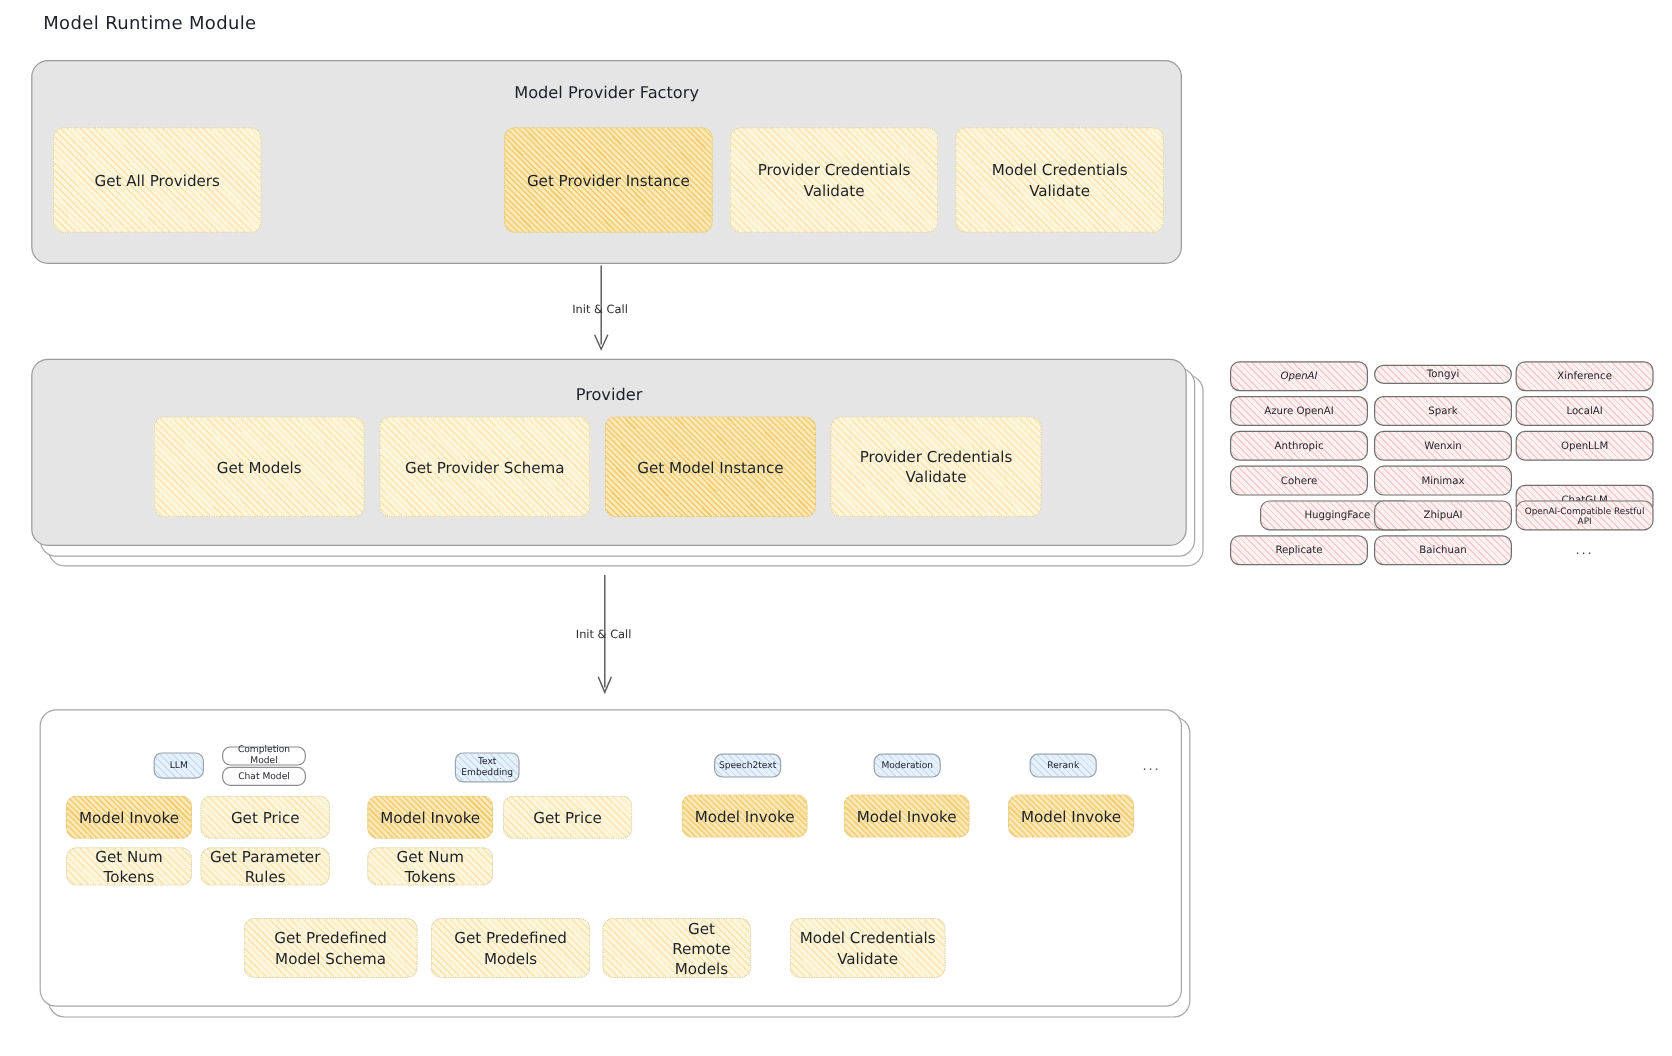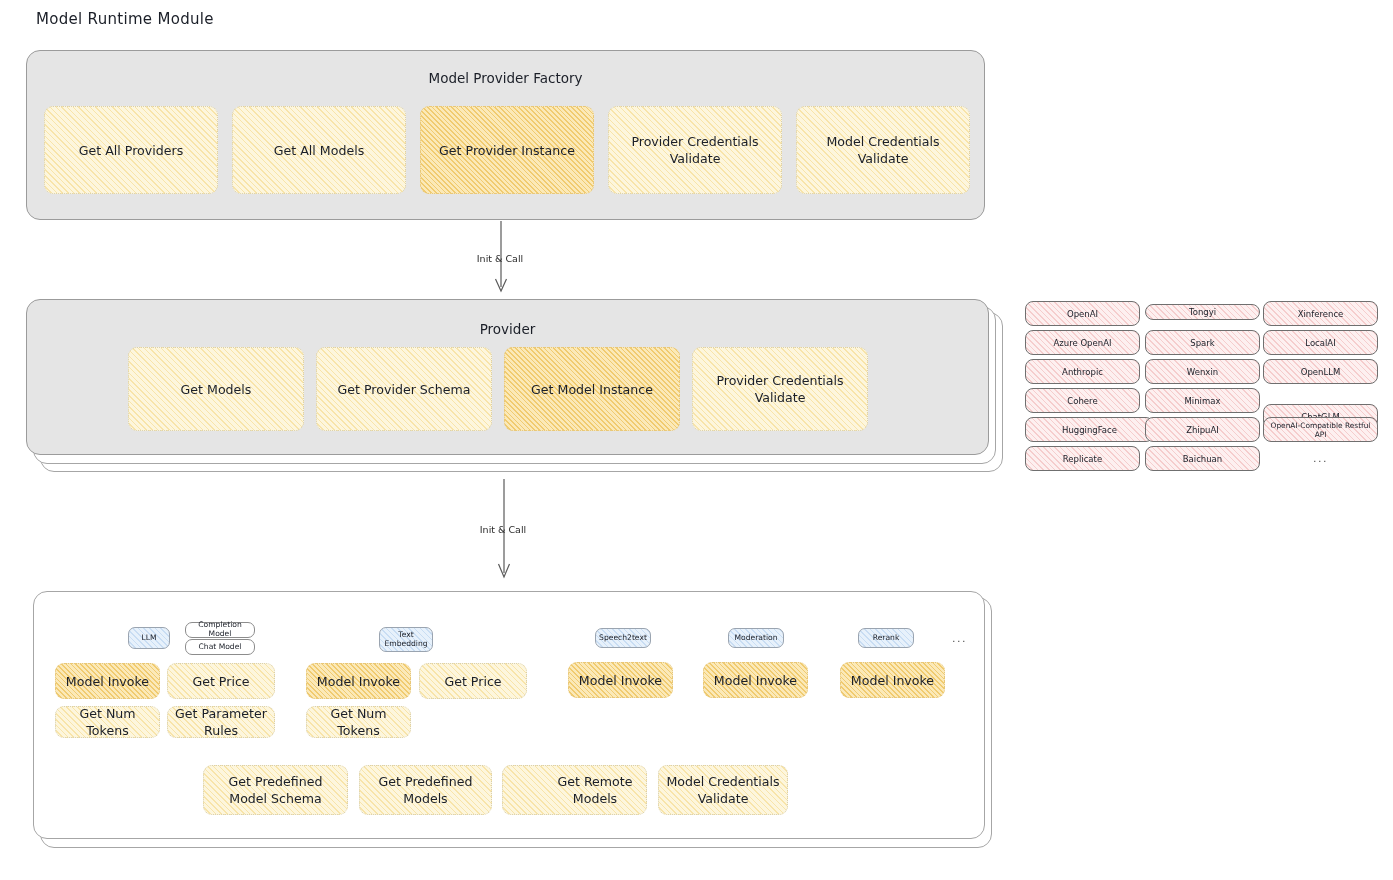--- a/index.html
+++ b/index.html
@@ -108,21 +108,20 @@
 <body>
 
 <div class="canvas">
 
   <div id="page-title">Model Runtime Module</div>
 
   <div class="card" style="left:26px;top:50px;width:959px;height:170px;">
     <div class="card-title" style="top:19px;">Model Provider Factory</div>
   </div>
   <div class="hatch" style="left:44px;top:106px;width:174px;height:88px;">Get All Providers</div>
-  <div class="hatch" style="left:232px;top:106px;width:174px;height:88px;">Get All Models</div>
   <div class="hatch strong" style="left:420px;top:106px;width:174px;height:88px;">Get Provider Instance</div>
   <div class="hatch" style="left:608px;top:106px;width:174px;height:88px;">Provider Credentials Validate</div>
   <div class="hatch" style="left:796px;top:106px;width:174px;height:88px;">Model Credentials Validate</div>
 
   <div class="arrow-wrap" style="left:500px;top:221px;width:2px;height:74px;">
     <svg width="24" height="76" viewBox="0 0 24 76" style="position:absolute;left:-11px;top:0;">
       <path d="M12 0 L12 66" stroke="#5a5a5a" stroke-width="1.2" fill="none"></path>
       <path d="M6.5 58 L12 70 L17.5 58" stroke="#5a5a5a" stroke-width="1.2" fill="none"></path>
     </svg>
   </div>
@@ -131,25 +130,25 @@
   <div class="stackline" style="left:40px;top:312px;width:963px;height:160px;z-index:0;"></div>
   <div class="stackline" style="left:33px;top:306px;width:963px;height:158px;z-index:1;"></div>
   <div class="card" style="left:26px;top:299px;width:963px;height:156px;z-index:2;">
     <div class="card-title" style="top:21px;">Provider</div>
   </div>
   <div class="hatch" style="left:128px;top:347px;width:176px;height:84px;z-index:3;">Get Models</div>
   <div class="hatch" style="left:316px;top:347px;width:176px;height:84px;z-index:3;">Get Provider Schema</div>
   <div class="hatch strong" style="left:504px;top:347px;width:176px;height:84px;z-index:3;">Get Model Instance</div>
   <div class="hatch" style="left:692px;top:347px;width:176px;height:84px;z-index:3;">Provider Credentials Validate</div>
 
-  <div class="chip" style="left:1025px;top:301px;width:115px;height:25px;">OpenAI</div>
+  <div class="chip" style="left:1025px;top:301px;width:115px;height:25px;font-style:italic;">OpenAI</div>
   <div class="chip" style="left:1025px;top:330px;width:115px;height:25px;">Azure OpenAI</div>
   <div class="chip" style="left:1025px;top:359px;width:115px;height:25px;">Anthropic</div>
   <div class="chip" style="left:1025px;top:388px;width:115px;height:25px;">Cohere</div>
-  <div class="chip" style="left:1025px;top:417px;width:129px;height:25px;">HuggingFace</div>
+  <div class="chip" style="left:1050px;top:417px;width:129px;height:25px;">HuggingFace</div>
   <div class="chip" style="left:1025px;top:446px;width:115px;height:25px;">Replicate</div>
 
   <div class="chip" style="left:1145px;top:304px;width:115px;height:16px;">Tongyi</div>
   <div class="chip" style="left:1145px;top:330px;width:115px;height:25px;">Spark</div>
   <div class="chip" style="left:1145px;top:359px;width:115px;height:25px;">Wenxin</div>
   <div class="chip" style="left:1145px;top:388px;width:115px;height:25px;">Minimax</div>
   <div class="chip" style="left:1145px;top:417px;width:115px;height:25px;">ZhipuAI</div>
   <div class="chip" style="left:1145px;top:446px;width:115px;height:25px;">Baichuan</div>
 
   <div class="chip" style="left:1263px;top:301px;width:115px;height:25px;">Xinference</div>
@@ -190,16 +189,16 @@
   <div class="badge" style="left:728px;top:628px;width:56px;height:20px;z-index:3;">Moderation</div>
   <div class="hatch strong" style="left:703px;top:662px;width:105px;height:36px;z-index:3;">Model Invoke</div>
 
   <div class="badge" style="left:858px;top:628px;width:56px;height:20px;z-index:3;">Rerank</div>
   <div class="hatch strong" style="left:840px;top:662px;width:105px;height:36px;z-index:3;">Model Invoke</div>
 
   <div class="ellipsis-chip" style="left:952px;top:632px;z-index:3;">...</div>
 
   <div class="hatch" style="left:203px;top:765px;width:145px;height:50px;z-index:3;">Get Predefined Model Schema</div>
   <div class="hatch" style="left:359px;top:765px;width:133px;height:50px;z-index:3;">Get Predefined Models</div>
-  <div class="hatch" style="left:502px;top:765px;width:145px;height:50px;z-index:3;padding-left:47px;">Get Remote Models</div>
+  <div class="hatch" style="left:502px;top:765px;width:124px;height:50px;z-index:3;padding-left:47px;">Get Remote Models</div>
   <div class="hatch" style="left:658px;top:765px;width:130px;height:50px;z-index:3;">Model Credentials Validate</div>
 
 </div>
 
 </body></html>

